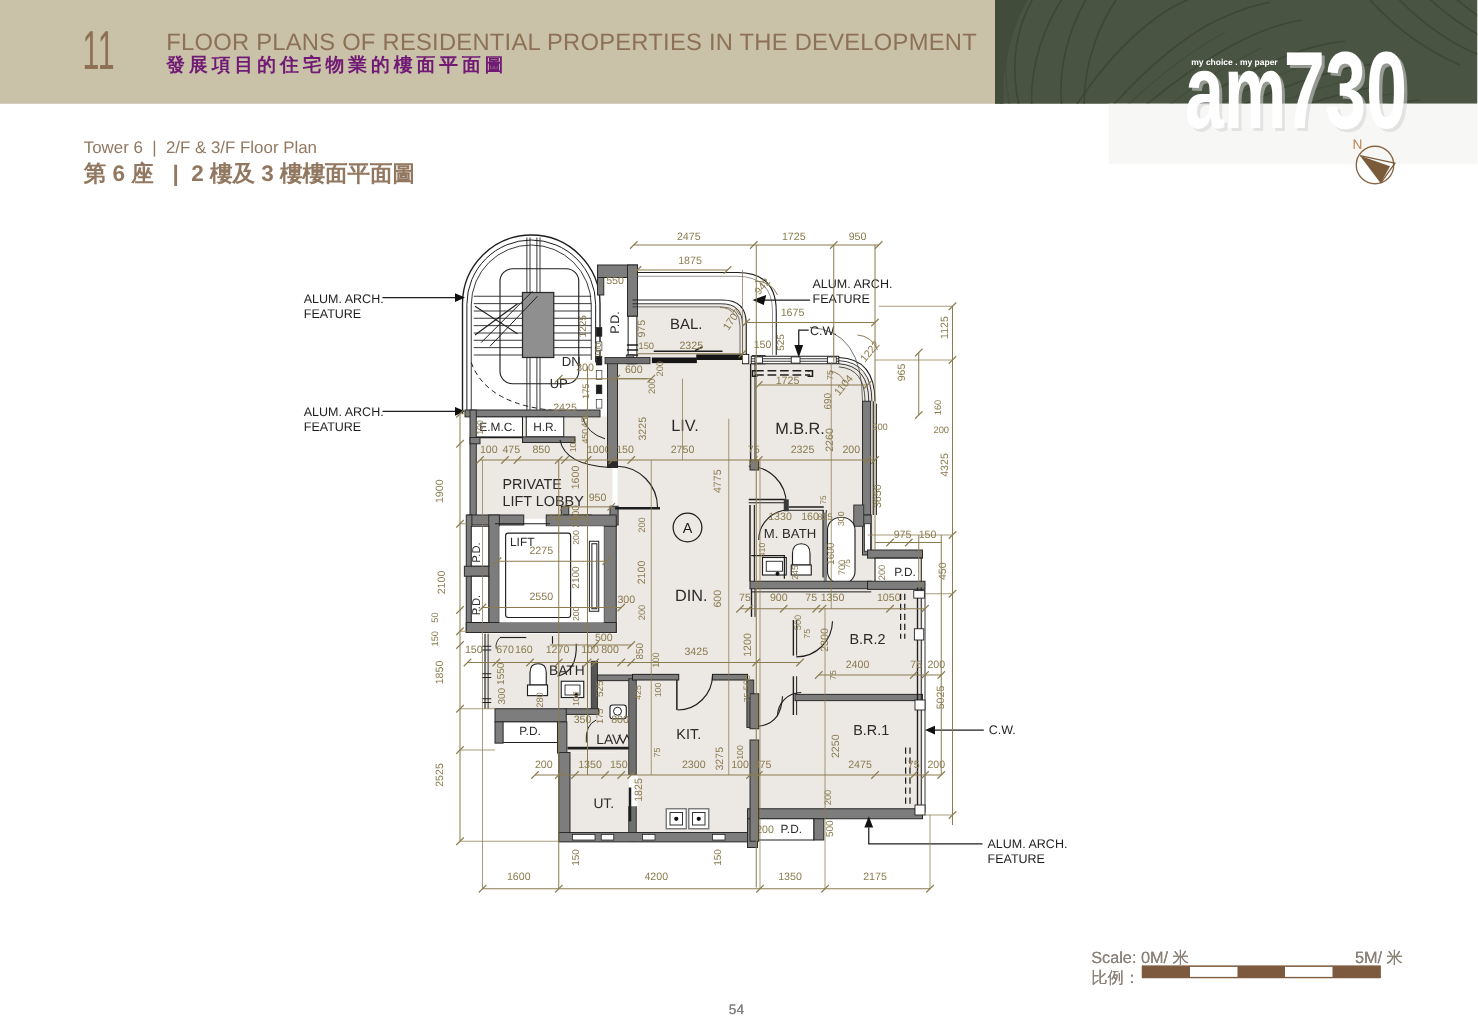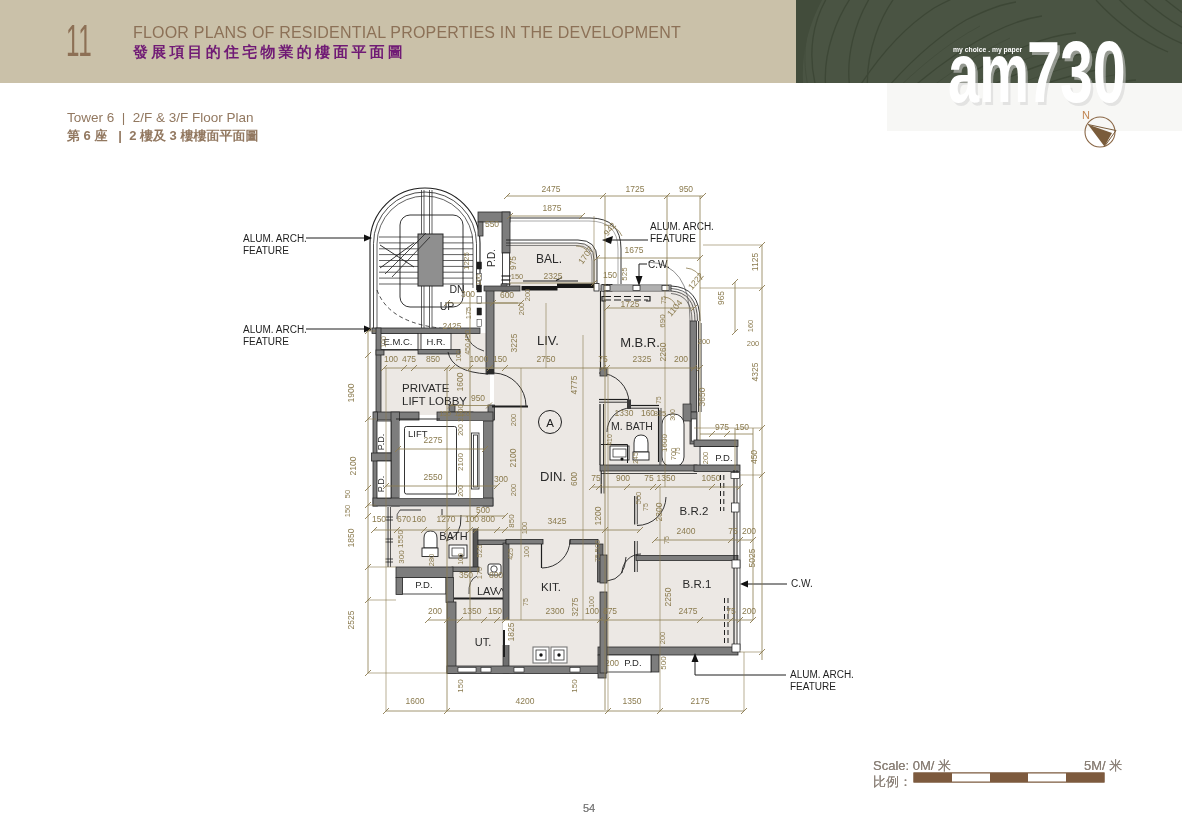--- a/index.html
+++ b/index.html
@@ -39,21 +39,21 @@
   <path d="M158,95 C188,78 219,62 249,52"></path>
   <path d="M196,95 C226,82 258,70 288,63"></path>
   <path d="M237,95 C268,86 298,78 324,74"></path>
  </g>
  <path d="M0,0 L26,0 C10,30 4,60 8,95 L0,95 Z" fill="#424c3b"></path>
 </svg>
 </div>
 
 <div class="abs" style="left:66px;top:16px;color:#8d7055;font-size:44px;font-weight:400;letter-spacing:1px;transform:scaleX(0.55);transform-origin:left top;">11</div>
 
-<div class="abs" style="left:133px;top:24px;color:#8c7157;font-size:16px;letter-spacing:0.2px;">FLOOR PLANS OF RESIDENTIAL PROPERTIES IN THE DEVELOPMENT</div>
+<div class="abs" style="left:133px;top:24px;color:#8c7157;font-size:19px;letter-spacing:0.2px;">FLOOR PLANS OF RESIDENTIAL PROPERTIES IN THE DEVELOPMENT</div>
 
 <div class="abs" style="left:133px;top:42.5px;color:#701a75;font-size:15px;font-weight:bold;letter-spacing:3.2px;">發展項目的住宅物業的樓面平面圖</div>
 
 <div class="abs" style="left:887px;top:83px;width:295px;height:48px;background:#f7f7f5;"></div>
 
 <svg class="abs" style="left:880px;top:0px;" width="302" height="140">
   <g>
   <text x="73" y="52" fill="#ffffff" font-size="6.8" font-weight="bold" font-family="Liberation Sans">my choice . my paper</text>
   <g transform="translate(69,103) scale(0.56,0.852)" opacity="0.55">
         <text x="2.5" y="2" fill="#d4d4d4" font-size="100" font-weight="bold" font-family="Liberation Sans">am</text>
@@ -65,21 +65,21 @@
         <text x="0" y="0" fill="#ffffff" font-size="100" font-weight="bold" font-family="Liberation Sans">am</text>
       </g>
   <g transform="translate(147,102) scale(0.592,0.878)">
         <text x="0" y="0" fill="#ffffff" font-size="100" font-weight="bold" font-family="Liberation Sans">730</text>
       </g>
   </g>
 </svg>
 
 <div class="abs" style="left:67px;top:110px;color:#927860;font-size:13.5px;text-align:center;">Tower 6&nbsp;&nbsp;|&nbsp;&nbsp;2/F &amp; 3/F Floor Plan</div>
 
-<div class="abs" style="left:67px;top:127px;color:#927860;font-size:13px;font-weight:bold;">第 6 座&nbsp;&nbsp;&nbsp;|&nbsp;&nbsp;2 樓及 3 樓樓面平面圖</div>
+<div class="abs" style="left:67px;top:127px;color:#927860;font-size:18px;font-weight:bold;">第 6 座&nbsp;&nbsp;&nbsp;|&nbsp;&nbsp;2 樓及 3 樓樓面平面圖</div>
 
 <svg class="abs" style="left:1070px;top:105px;" width="60" height="55">
   <text x="12" y="14" fill="#c08552" font-size="11" font-family="Liberation Sans">N</text>
   <circle cx="30" cy="27" r="15" fill="none" stroke="#8a6746" stroke-width="1.1"></circle>
   <path d="M18,19.5 L46,25.5 L34.5,41.5" fill="none" stroke="#7a5c3b" stroke-width="1"></path>
   <path d="M18,19.5 L42,28 L34.5,41.5 Z" fill="#7a5c3b"></path>
 </svg>
 
 <svg class="abs" style="left:0;top:0;" width="1182" height="824" id="plan">
 

